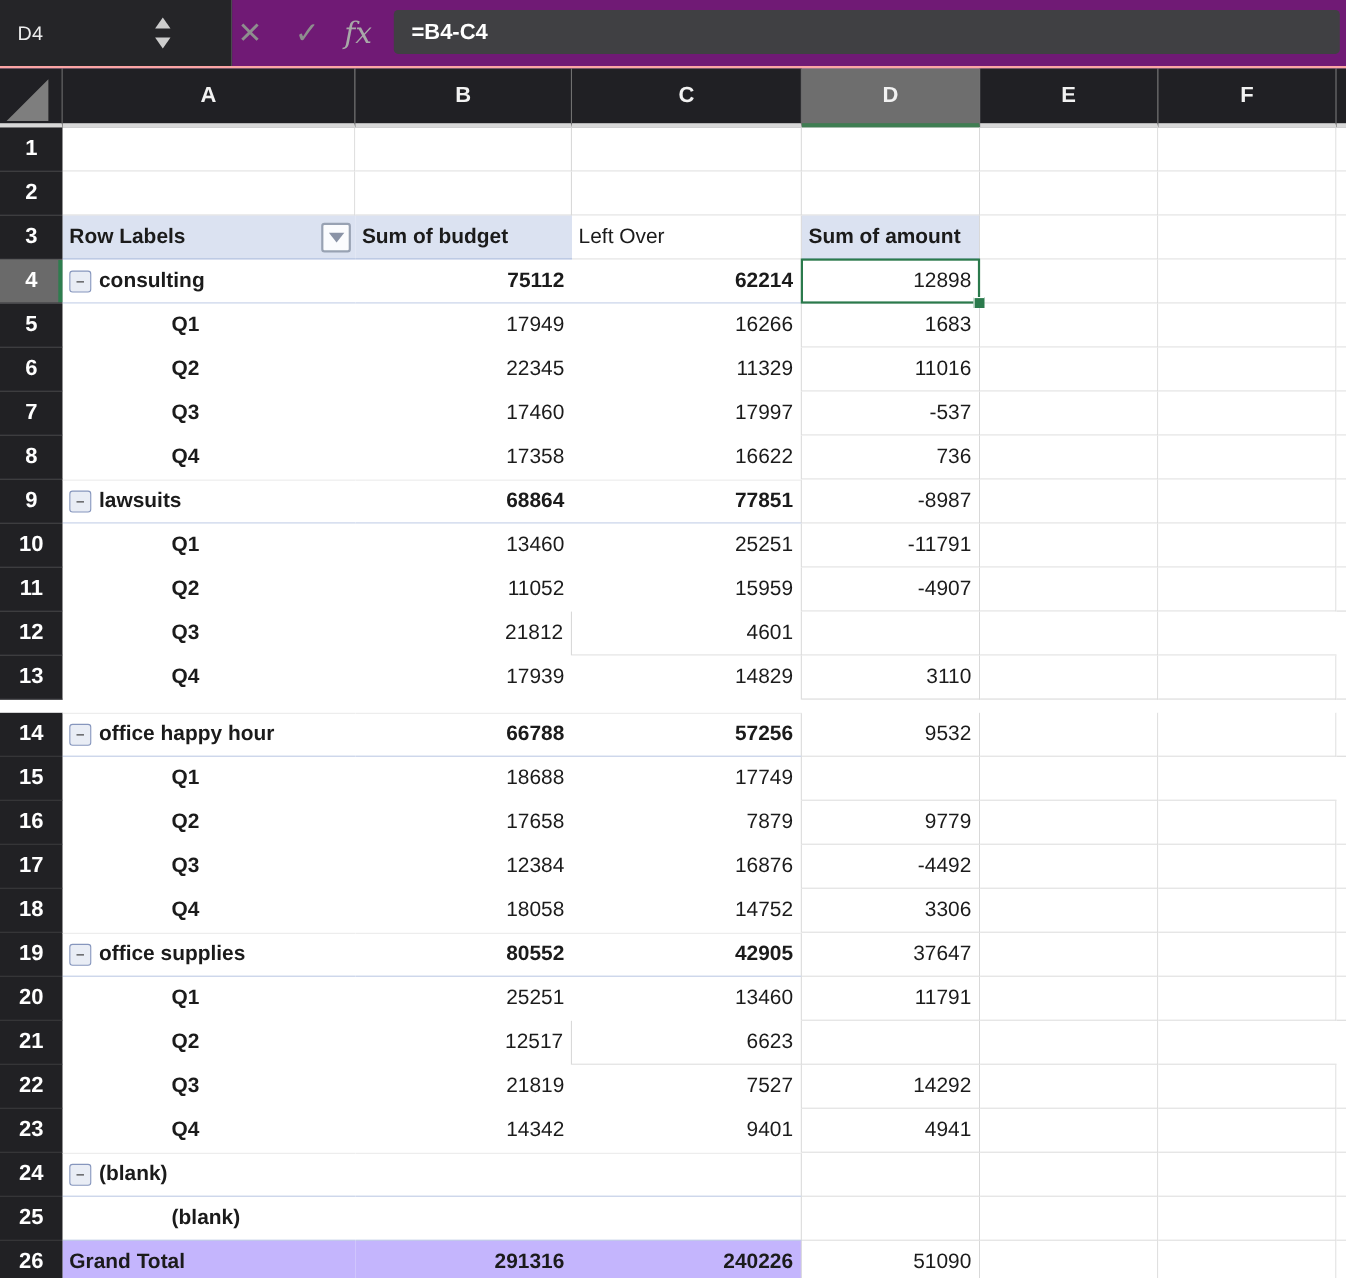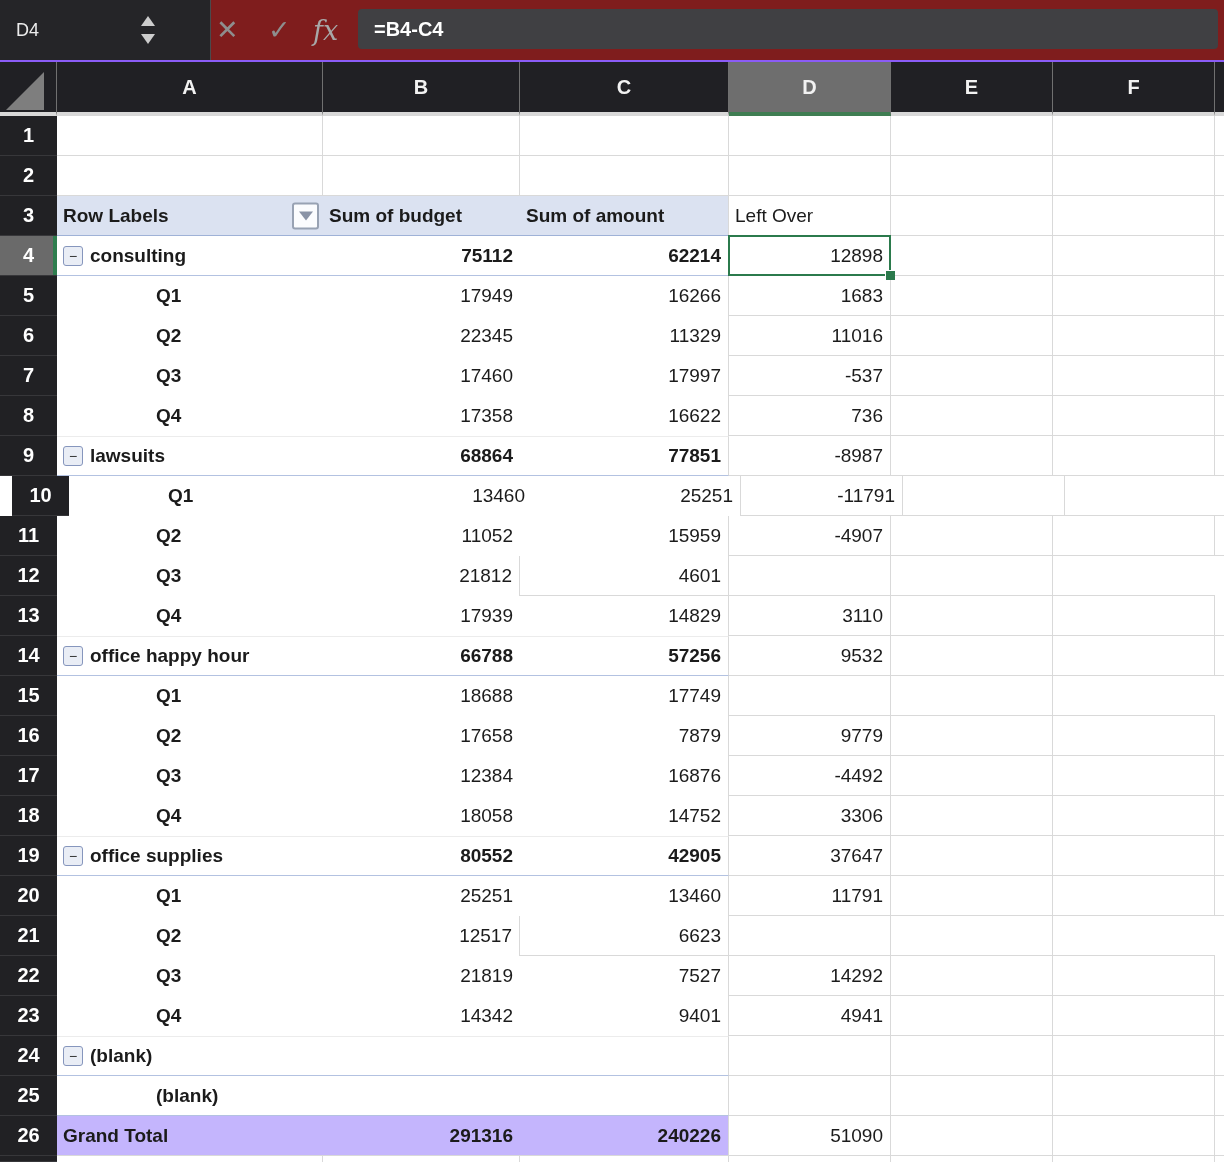--- a/index.html
+++ b/index.html
@@ -1,20 +1,20 @@
 <!DOCTYPE html>
 <html><head>
 <meta charset="utf-8">
 <style>
   html,body{margin:0;padding:0;background:#fff;}
   body{width:1224px;height:1162px;overflow:hidden;position:relative;
        font-family:"Liberation Sans","DejaVu Sans",sans-serif;-webkit-font-smoothing:antialiased;}
 
   
-  .topbar{position:relative;height:60px;background:#7f1d1d;border-bottom:2px solid #8b5cf6;}
+  .topbar{position:relative;height:60px;background:#701a75;border-bottom:2px solid #fca5a5;}
   .namebox{position:absolute;left:0;top:0;width:211px;height:60px;background:#252528;
            display:flex;align-items:center;padding-left:16px;box-sizing:border-box;
            color:#ececec;font-size:18px;border-right:1px solid #4a4a4c;}
   .steppers{position:absolute;left:141px;top:0;height:60px;display:flex;flex-direction:column;
             justify-content:center;gap:8px;}
   .tri-up{width:0;height:0;border-left:7px solid transparent;border-right:7px solid transparent;
           border-bottom:10px solid #cdcdcd;}
   .tri-down{width:0;height:0;border-left:7px solid transparent;border-right:7px solid transparent;
             border-top:10px solid #cdcdcd;}
   .fbicon{position:absolute;top:0;height:60px;display:flex;align-items:center;color:#8e8e8e;}
@@ -130,22 +130,22 @@
       <div class="cell gR gB"></div>
       <div class="cell gR gB"></div>
       <div class="cell gB"></div>
     </div>
     <div class="row" style="overflow: visible;">
       <div class="rh">3</div>
       <div class="cell lbl bold pivotbg blueB">Row Labels<div class="ddbtn">
           <div class="ddtri"></div>
         </div></div>
       <div class="cell lbl bold pivotbg blueB">Sum of budget</div>
+      <div class="cell lbl gR gB">Left Over</div>
       <div class="cell lbl bold pivotbg blueB gR">Sum of amount</div>
-      <div class="cell lbl gR gB">Left Over</div>
       <div class="cell gR gB"></div>
       <div class="cell gR gB"></div>
       <div class="cell gB"></div>
     </div>
     <div class="row" style="overflow: visible;">
       <div class="rh sel">4</div>
       <div class="cell lbl bold catB">
         <div class="mbox">−</div>
         <div class="" style="display: inline;">consulting</div>
       </div>
@@ -202,21 +202,21 @@
         <div class="mbox">−</div>
         <div class="" style="display: inline; text-align: center;">lawsuits</div>
       </div>
       <div class="cell num bold catB topline">68864</div>
       <div class="cell num bold catB gR topline">77851</div>
       <div class="cell num gR gB">-8987</div>
       <div class="cell gR gB"></div>
       <div class="cell gR gB"></div>
       <div class="cell gB"></div>
     </div>
-    <div class="row" style="overflow: visible; margin-left: 12px;">
+    <div class="row" style="overflow: visible;">
       <div class="rh">10</div>
       <div class="cell indent">Q1</div>
       <div class="cell num">13460</div>
       <div class="cell num gR">25251</div>
       <div class="cell num gR gB">-11791</div>
       <div class="cell gR gB"></div>
       <div class="cell gR gB"></div>
       <div class="cell gB"></div>
     </div>
     <div class="row" style="overflow: visible;">
@@ -241,21 +241,21 @@
     <div class="row" style="overflow: visible;">
       <div class="rh">13</div>
       <div class="cell indent">Q4</div>
       <div class="cell num">17939</div>
       <div class="cell num gR">14829</div>
       <div class="cell num gR gB">3110</div>
       <div class="cell gR gB"></div>
       <div class="cell gR gB"></div>
       <div class="cell gB"></div>
     </div>
-    <div class="row" style="overflow: visible;">
+    <div class="row" style="overflow: visible; margin-top: 12px;">
       <div class="rh">14</div>
       <div class="cell lbl bold catB topline">
         <div class="mbox">−</div>
         <div class="" style="display: inline;">office happy hour</div>
       </div>
       <div class="cell num bold catB topline">66788</div>
       <div class="cell num bold catB gR topline">57256</div>
       <div class="cell num gR gB">9532</div>
       <div class="cell gR gB"></div>
       <div class="cell gR gB"></div>

